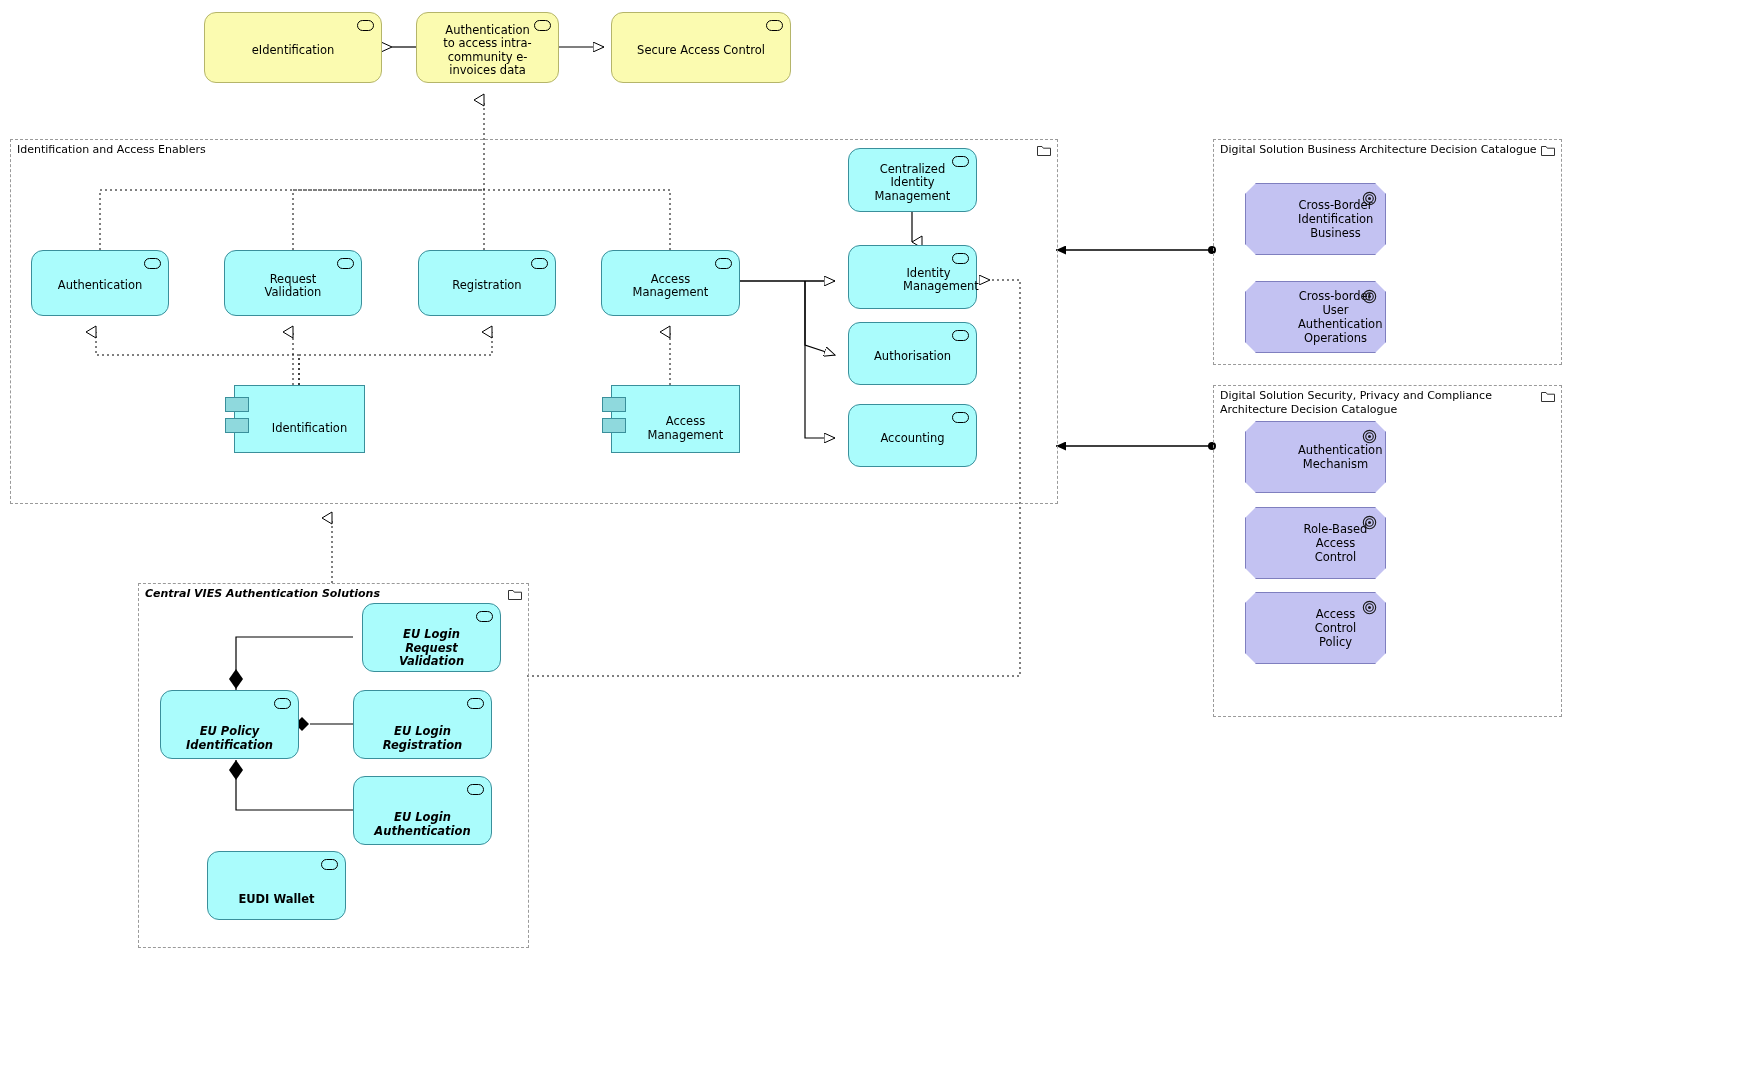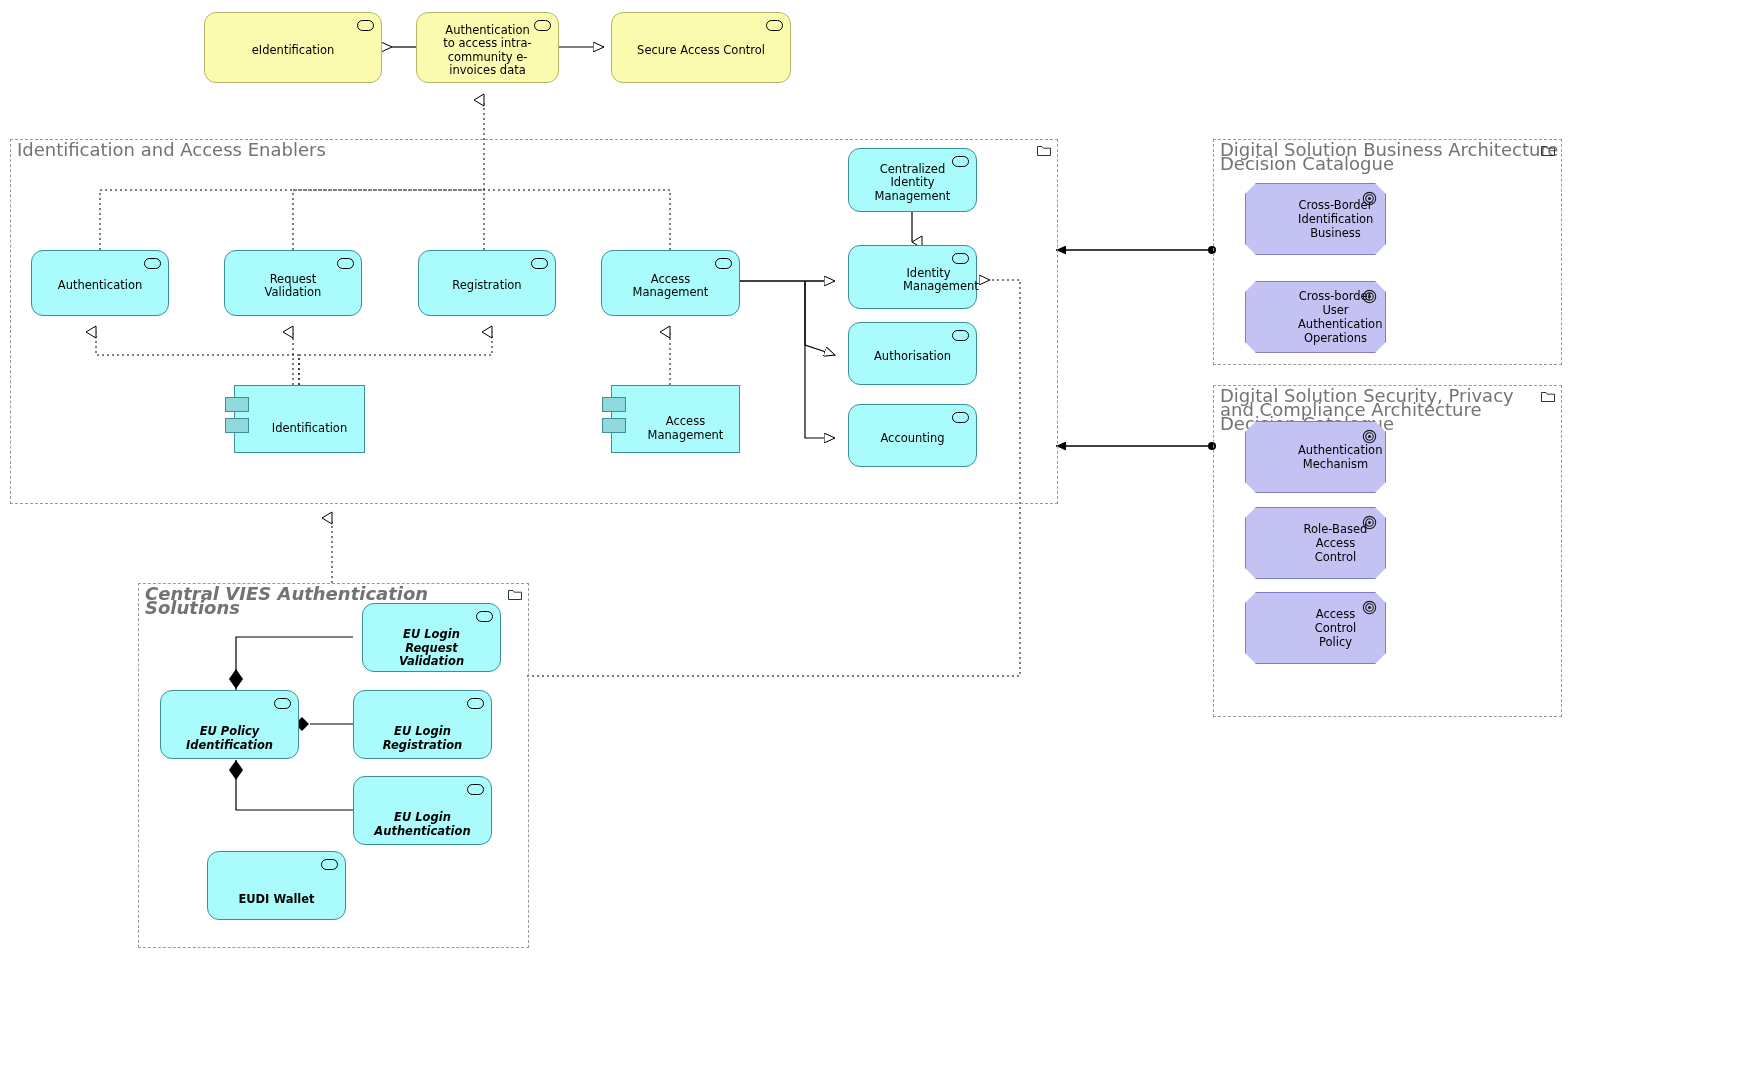--- a/index.html
+++ b/index.html
@@ -3,22 +3,22 @@
 <meta charset="utf-8">
 <style>
   html,body{margin:0;padding:0;background:#ffffff;}
   body{width:1749px;height:1065px;position:relative;overflow:hidden;
        font-family:"DejaVu Sans","Liberation Sans",sans-serif;color:#000;}
   #canvas{position:absolute;left:0;top:0;width:1749px;height:1065px;}
   svg.wires{position:absolute;left:0;top:0;width:1749px;height:1065px;pointer-events:none;}
 
   
   .group{position:absolute;border:1px dashed #9a9a9a;background:transparent;}
-  .group > .grp-title{position:absolute;left:6px;top:3px;font-size:18px;line-height:14px;
-      white-space:pre-line;color:#737373;}
+  .group > .grp-title{position:absolute;left:6px;top:3px;font-size:11px;line-height:14px;
+      white-space:pre-line;color:#000000;}
   .group.italic > .grp-title{font-style:italic;font-weight:bold;}
   .folder-icon{position:absolute;right:6px;top:5px;width:14px;height:11px;}
 
   
   .el{position:absolute;box-sizing:border-box;display:flex;align-items:center;
       justify-content:center;text-align:center;font-size:11.5px;line-height:13.5px;}
   .el .lbl{padding:6px 22px 0 22px;width:100%;box-sizing:border-box;}
 
   .svc{border:1px solid #3a8f9b;border-radius:12px;background:#aafcfc;}
   .svc.yellow{border:1px solid #b5b56a;border-radius:12px;background:#fbfbb0;}

